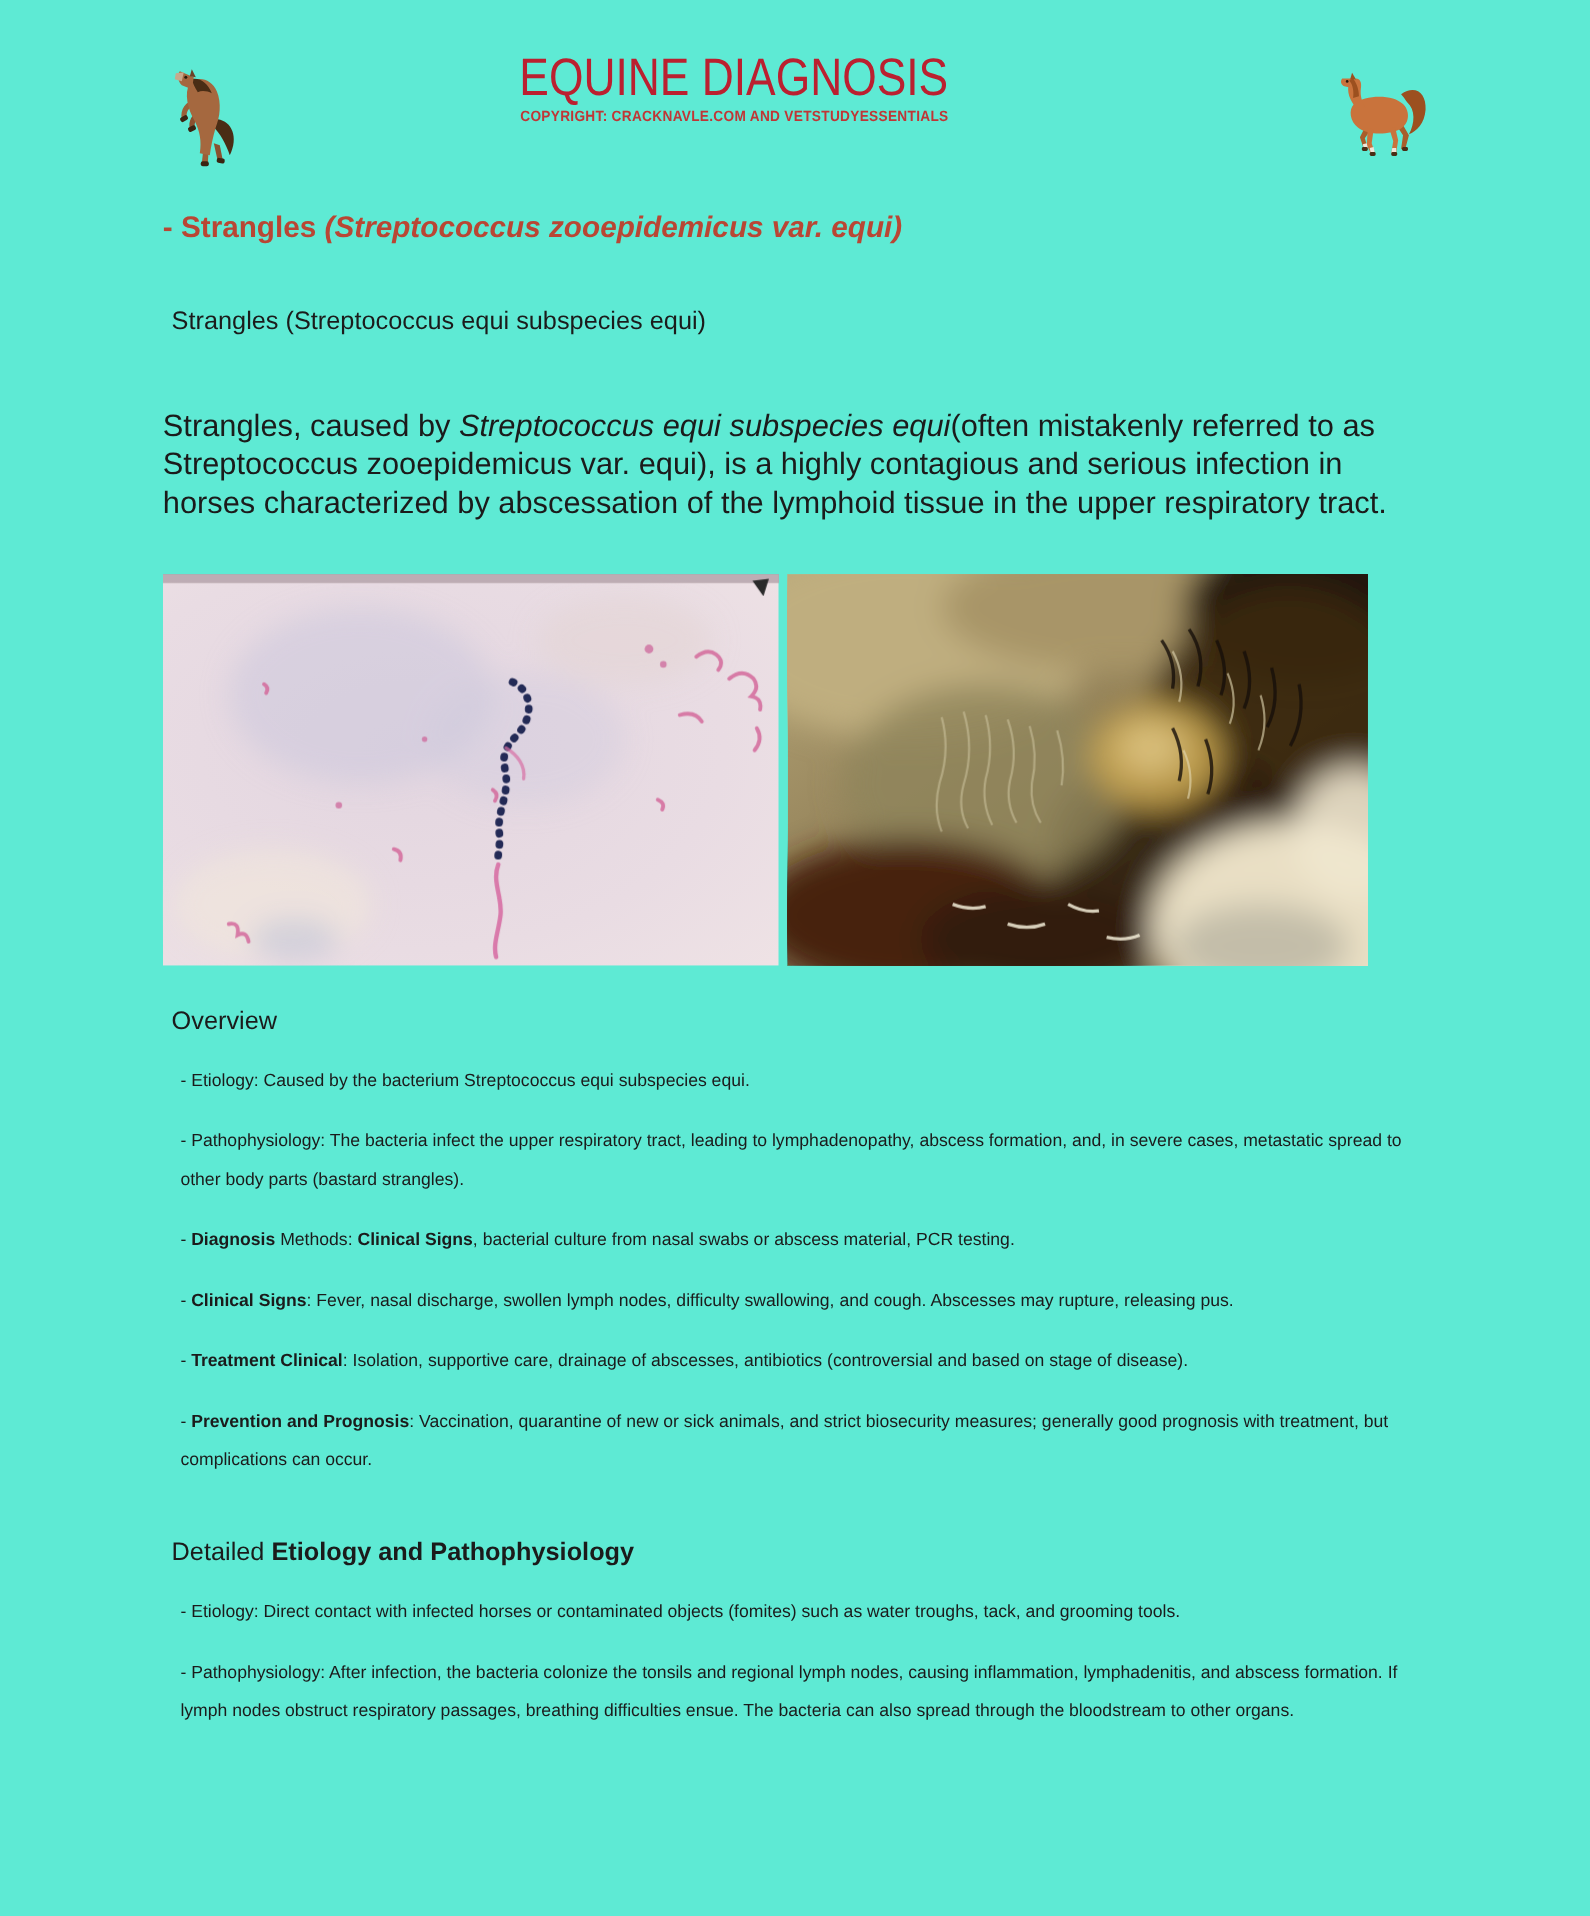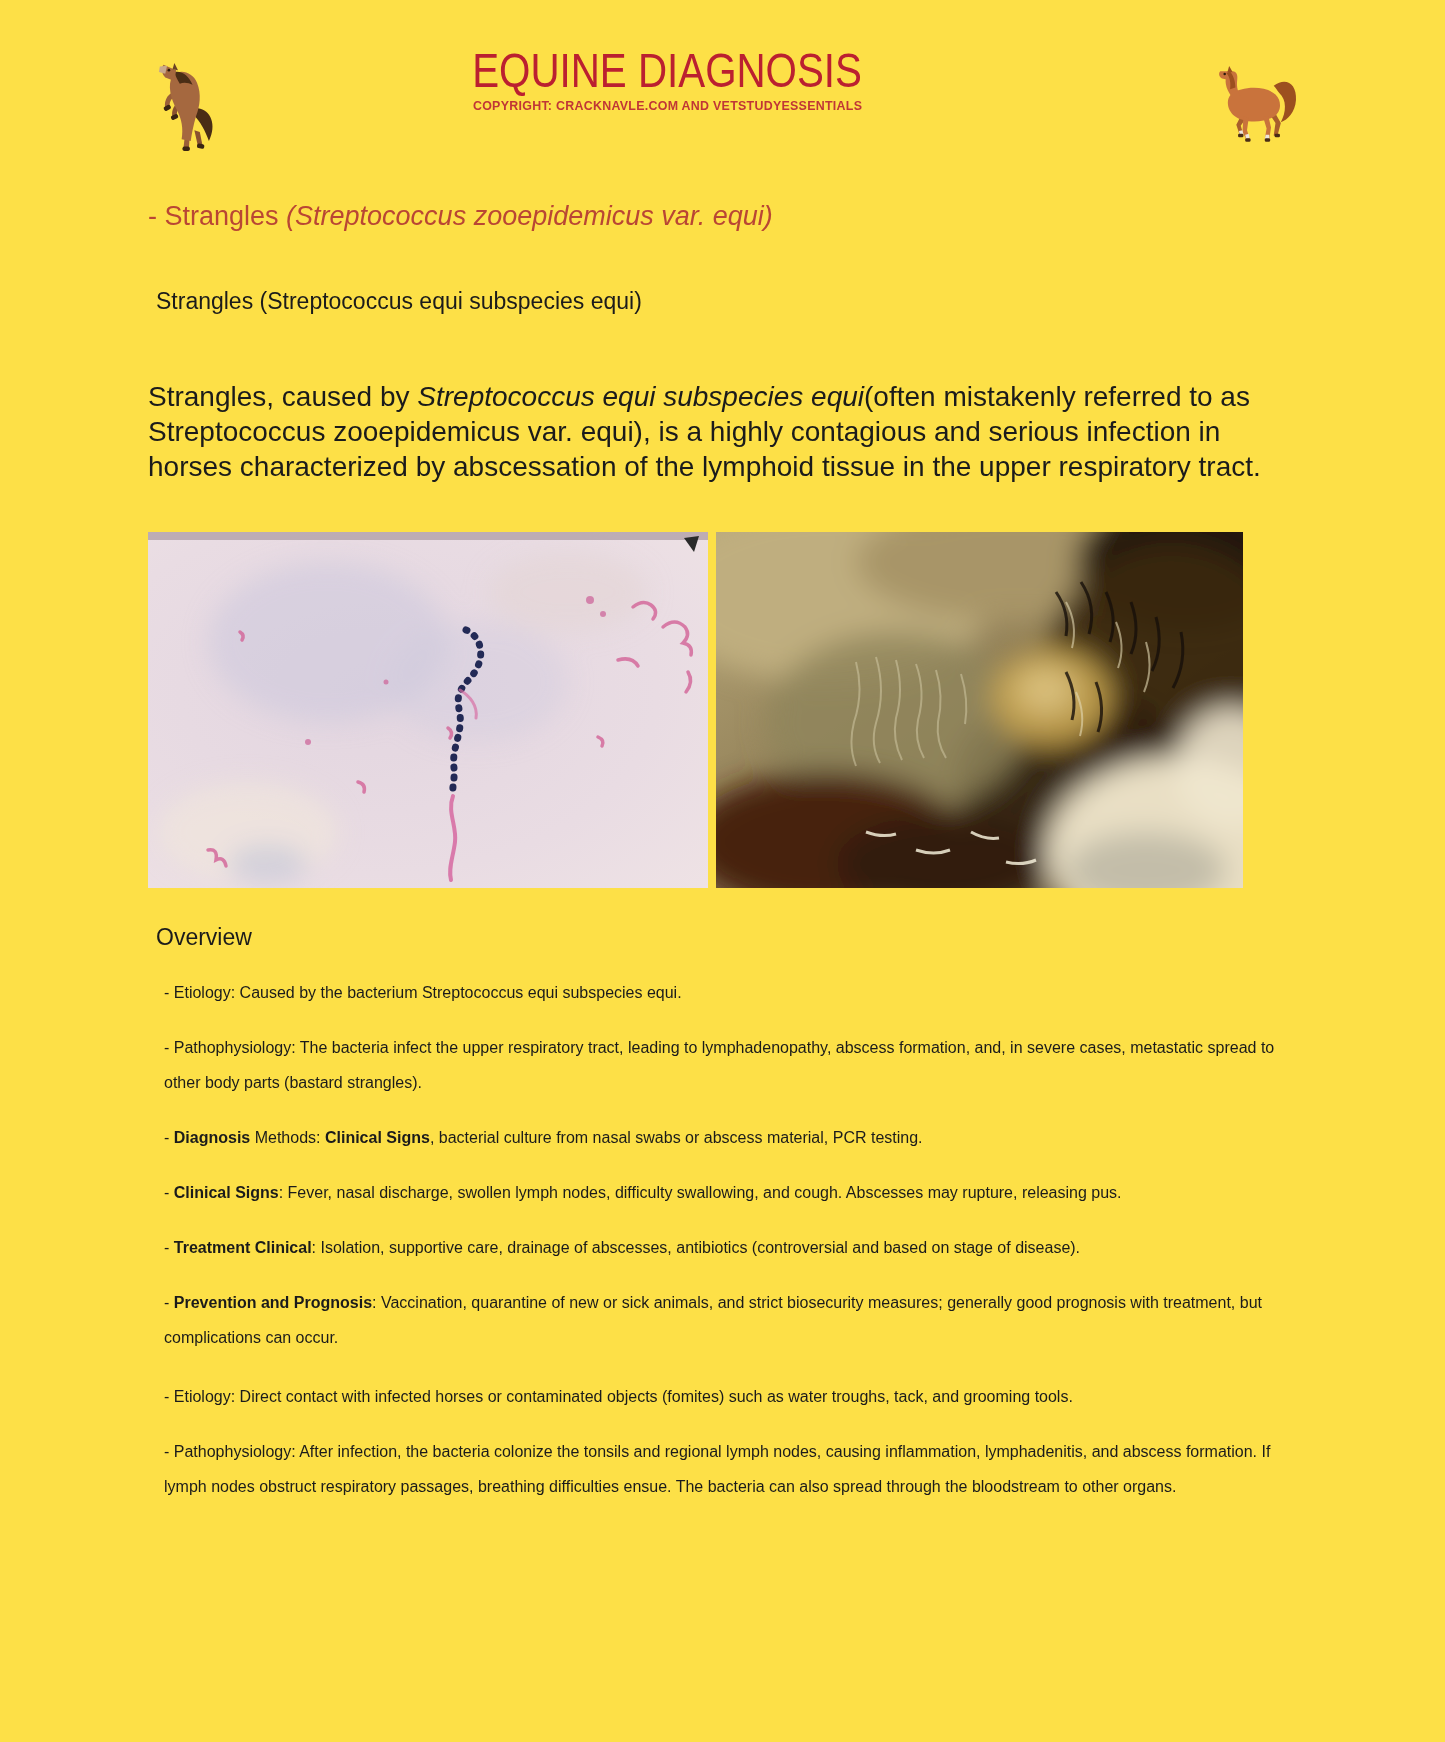--- a/index.html
+++ b/index.html
@@ -1,19 +1,19 @@
 <!DOCTYPE html>
 <html><head>
 <meta charset="utf-8">
 <style>
   html,body { margin:0; padding:0; background:#ffffff; }
   .page {
     position:relative;
     width:1445px; height:1742px;
-    background:#fde047;
+    background:#5eead4;
     font-family:"Liberation Sans", sans-serif;
     color:#1b1b1b;
     overflow:hidden;
   }
   .content { padding:0 138px 0 148px; }
 
   
   .hdr { position:relative; padding-top:46px; height:128px; }
   .hdr-center { text-align:center; margin-right:110px; }
   .doc-title {
@@ -29,21 +29,21 @@
     color:#c03636;
     transform:scaleX(0.92); transform-origin:center;
     margin-top:2px; white-space:nowrap;
   }
   .horse { position:absolute; }
   .horse-left { left:146px; top:52px; width:84px; height:100px; }
   .horse-right { left:1206px; top:60px; width:98px; height:86px; }
   .horse svg { display:block; width:100%; height:100%; }
 
   
-  .red-heading { margin-top:27px; font-size:27px; color:#b94634; }
+  .red-heading { margin-top:17px; font-size:27px; color:#b94634;font-weight:bold; }
   .red-heading .it { font-style:italic; }
   .subheading { margin-top:56px; font-size:23px; padding-left:8px; color:#1b1b1b; }
   .intro-para { margin-top:64px; font-size:28px; line-height:35px; max-width:1172px; }
   .intro-para .it { font-style:italic; }
 
   .section-title { margin-top:36px; font-size:23px; font-weight:400; padding-left:8px; }
   .detailed-heading { margin-top:52px; font-size:23px; padding-left:8px; }
   .detailed-heading b { font-weight:700; }
 
   p.body-text { margin:24px 0 0 16px; font-size:16px; line-height:35px; max-width:1188px; }
@@ -237,19 +237,20 @@
     <p class="body-text mt-sm"><span>- Pathophysiology: The bacteria infect the upper respiratory tract, leading to lymphadenopathy, abscess formation, and, in severe cases, metastatic spread to other body parts (bastard strangles).</span></p>
 
     <p class="body-text mt-sm"><span>- </span><b>Diagnosis</b><span> Methods: </span><b>Clinical Signs</b><span>, bacterial culture from nasal swabs or abscess material, PCR testing.</span></p>
 
     <p class="body-text mt-sm"><span>- </span><b>Clinical Signs</b><span>: Fever, nasal discharge, swollen lymph nodes, difficulty swallowing, and cough. Abscesses may rupture, releasing pus.</span></p>
 
     <p class="body-text mt-sm"><span>- </span><b>Treatment Clinical</b><span>: Isolation, supportive care, drainage of abscesses, antibiotics (controversial and based on stage of disease).</span></p>
 
     <p class="body-text mt-sm"><span>- </span><b>Prevention and Prognosis</b><span>: Vaccination, quarantine of new or sick animals, and strict biosecurity measures; generally good prognosis with treatment, but complications can occur.</span></p>
 
+    <div class="detailed-heading"><span>Detailed </span><b>Etiology and Pathophysiology</b></div>
 
     <p class="body-text"><span>- Etiology: Direct contact with infected horses or contaminated objects (fomites) such as water troughs, tack, and grooming tools.</span></p>
 
     <p class="body-text mt-sm"><span>- Pathophysiology: After infection, the bacteria colonize the tonsils and regional lymph nodes, causing inflammation, lymphadenitis, and abscess formation. If lymph nodes obstruct respiratory passages, breathing difficulties ensue. The bacteria can also spread through the bloodstream to other organs.</span></p>
 
   </div>
 </div>
 
 </body></html>

